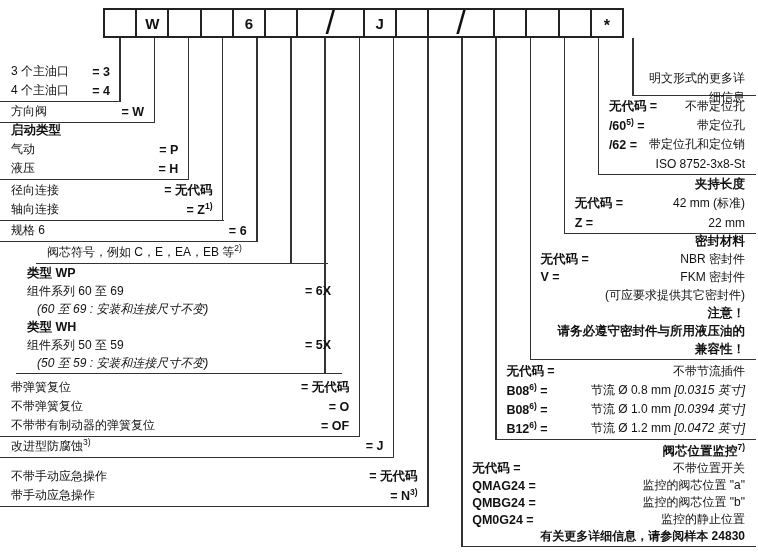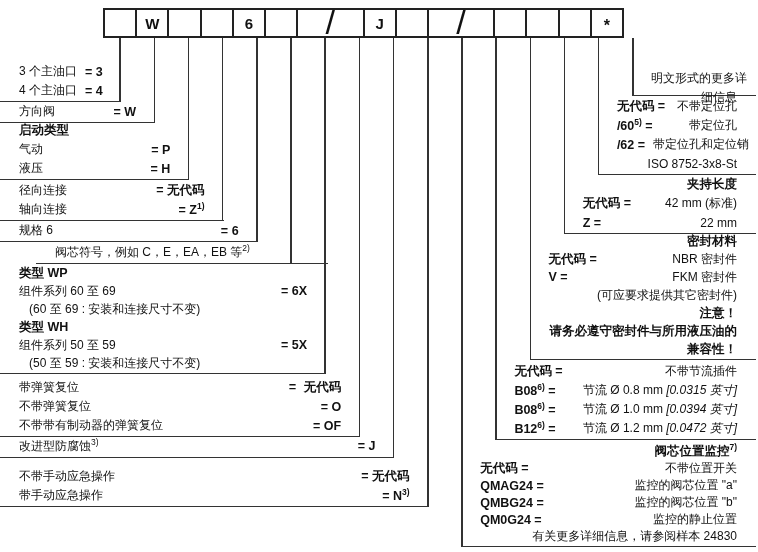--- a/index.html
+++ b/index.html
@@ -12,23 +12,23 @@
   .cell{
     box-sizing:border-box;border:2px solid #222;margin-left:-2px;background:#fff;
     display:flex;align-items:center;justify-content:center;
     font-weight:bold;font-size:15px;overflow:hidden;
   }
   .cell:first-child{margin-left:0;}
   .cell .slash{font-weight:400;font-size:34px;line-height:26px;transform:translateY(-1px);}
   .cell .star{font-size:16px;transform:translateY(3px);}
   .vline{position:absolute;width:1.6px;background:#333;}
   .sect{position:absolute;box-sizing:border-box;border-bottom:1.7px solid #333;background:transparent;}
-  .srow{display:flex;align-items:center;justify-content:space-between;padding:0 19px;box-sizing:border-box;white-space:nowrap;}
+  .srow{display:flex;align-items:center;justify-content:space-between;padding:0 11px;box-sizing:border-box;white-space:nowrap;}
   .lbl{font-size:12px;}
-  .lbl.ind{padding-left:10px;}
+  .lbl.ind{padding-left:10px;font-style:italic;}
   .val{font-weight:bold;font-size:12.5px;margin-left:8px;}
   .hdr{font-weight:bold;font-size:12.5px;}
   .code{font-weight:bold;font-size:12.5px;}
   .desc{font-size:12px;text-align:right;flex:1;margin-left:8px;}
   .note{font-size:12px;text-align:right;width:100%;}
   .note.b{font-weight:bold;font-size:12.5px;}
   .hdr-right{font-weight:bold;font-size:12.5px;text-align:right;width:100%;}
   .it{font-style:italic;}
   sup{font-size:8.5px;line-height:0;}
 </style>
@@ -130,21 +130,21 @@
         <span class="val"><span>= 6</span></span>
       </div>
     </div>
     <div class="vline" style="left: 290.2px; top: 38px; height: 225.7px;"></div>
     <div class="sect" style="left: 0px; top: 242px; width: 291.8px; height: 21.7px; margin-left: 36px;">
       <div class="srow" style="height: 20px;">
         <span class="lbl"><span>阀芯符号，例如 C，E，EA，EB 等</span><sup>2)</sup></span>
       </div>
     </div>
     <div class="vline" style="left: 324.4px; top: 38px; height: 335.7px;"></div>
-    <div class="sect" style="left: 0px; top: 264px; width: 326px; height: 109.7px;">
+    <div class="sect" style="left: 16px; top: 264px; width: 326px; height: 109.7px;">
       <div class="srow" style="height: 18px;">
         <span class="hdr">类型 WP</span>
       </div>
       <div class="srow" style="height: 18px;">
         <span class="lbl"><span>组件系列 60 至 69</span></span>
         <span class="val"><span>= 6X</span></span>
       </div>
       <div class="srow" style="height: 18px;">
         <span class="lbl ind"><span>(60 至 69 : 安装和连接尺寸不变)</span></span>
       </div>
@@ -154,21 +154,21 @@
       <div class="srow" style="height: 18px;">
         <span class="lbl"><span>组件系列 50 至 59</span></span>
         <span class="val"><span>= 5X</span></span>
       </div>
       <div class="srow" style="height: 18px;">
         <span class="lbl ind"><span>(50 至 59 : 安装和连接尺寸不变)</span></span>
       </div>
     </div>
     <div class="vline" style="left: 358.6px; top: 38px; height: 398.7px;"></div>
     <div class="sect" style="left: 0px; top: 378px; width: 360.2px; height: 58.7px;">
-      <div class="srow" style="height: 19px; font-family: Liberation Mono, monospace;">
+      <div class="srow" style="height: 19px;">
         <span class="lbl"><span>带弹簧复位</span></span>
         <span class="val"><span>= 无代码</span></span>
       </div>
       <div class="srow" style="height: 19px;">
         <span class="lbl"><span>不带弹簧复位</span></span>
         <span class="val"><span>= O</span></span>
       </div>
       <div class="srow" style="height: 19px;">
         <span class="lbl"><span>不带带有制动器的弹簧复位</span></span>
         <span class="val"><span>= OF</span></span>
@@ -292,17 +292,17 @@
         <span class="desc"><span>监控的阀芯位置 "a"</span></span>
       </div>
       <div class="srow" style="height: 17px;">
         <span class="code">QMBG24 =</span>
         <span class="desc"><span>监控的阀芯位置 "b"</span></span>
       </div>
       <div class="srow" style="height: 17px;">
         <span class="code">QM0G24 =</span>
         <span class="desc"><span>监控的静止位置</span></span>
       </div>
-      <div class="srow" style="height: 17px;">
+      <div class="srow" style="height: 17px; font-weight: bold;">
         <span class="note">有关更多详细信息，请参阅样本 24830</span>
       </div>
     </div>
   </div>
 
 </body></html>

